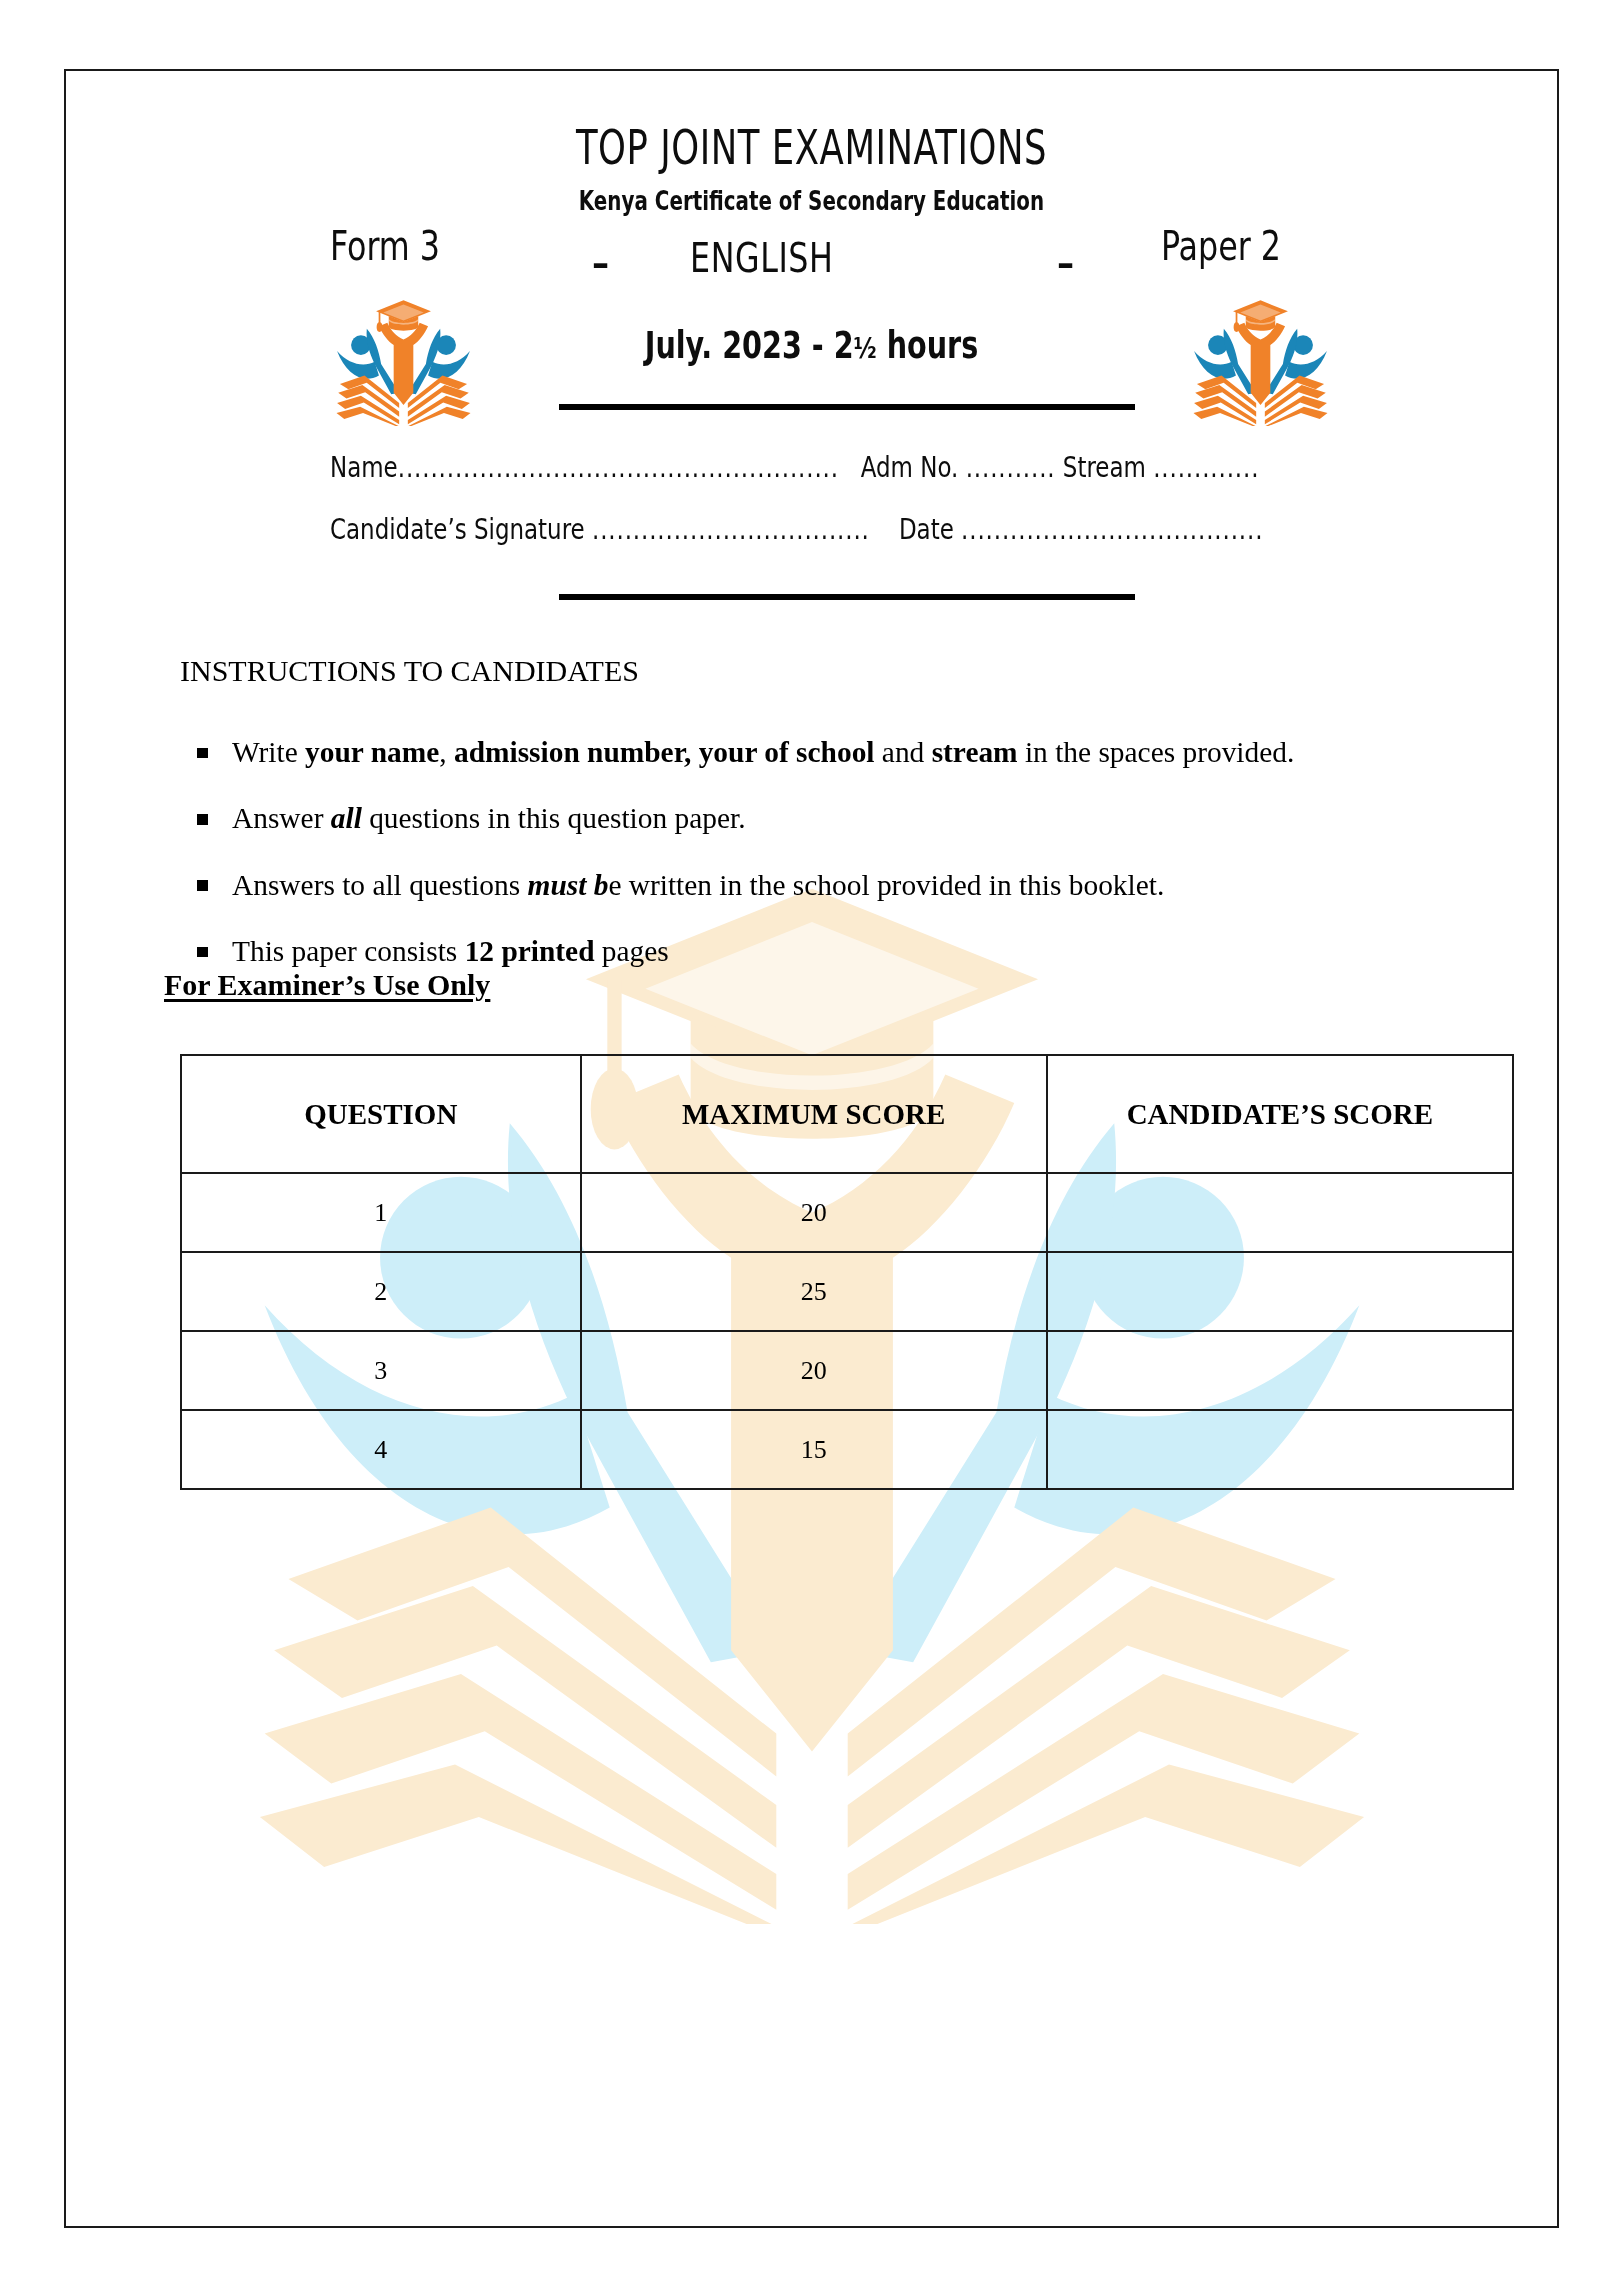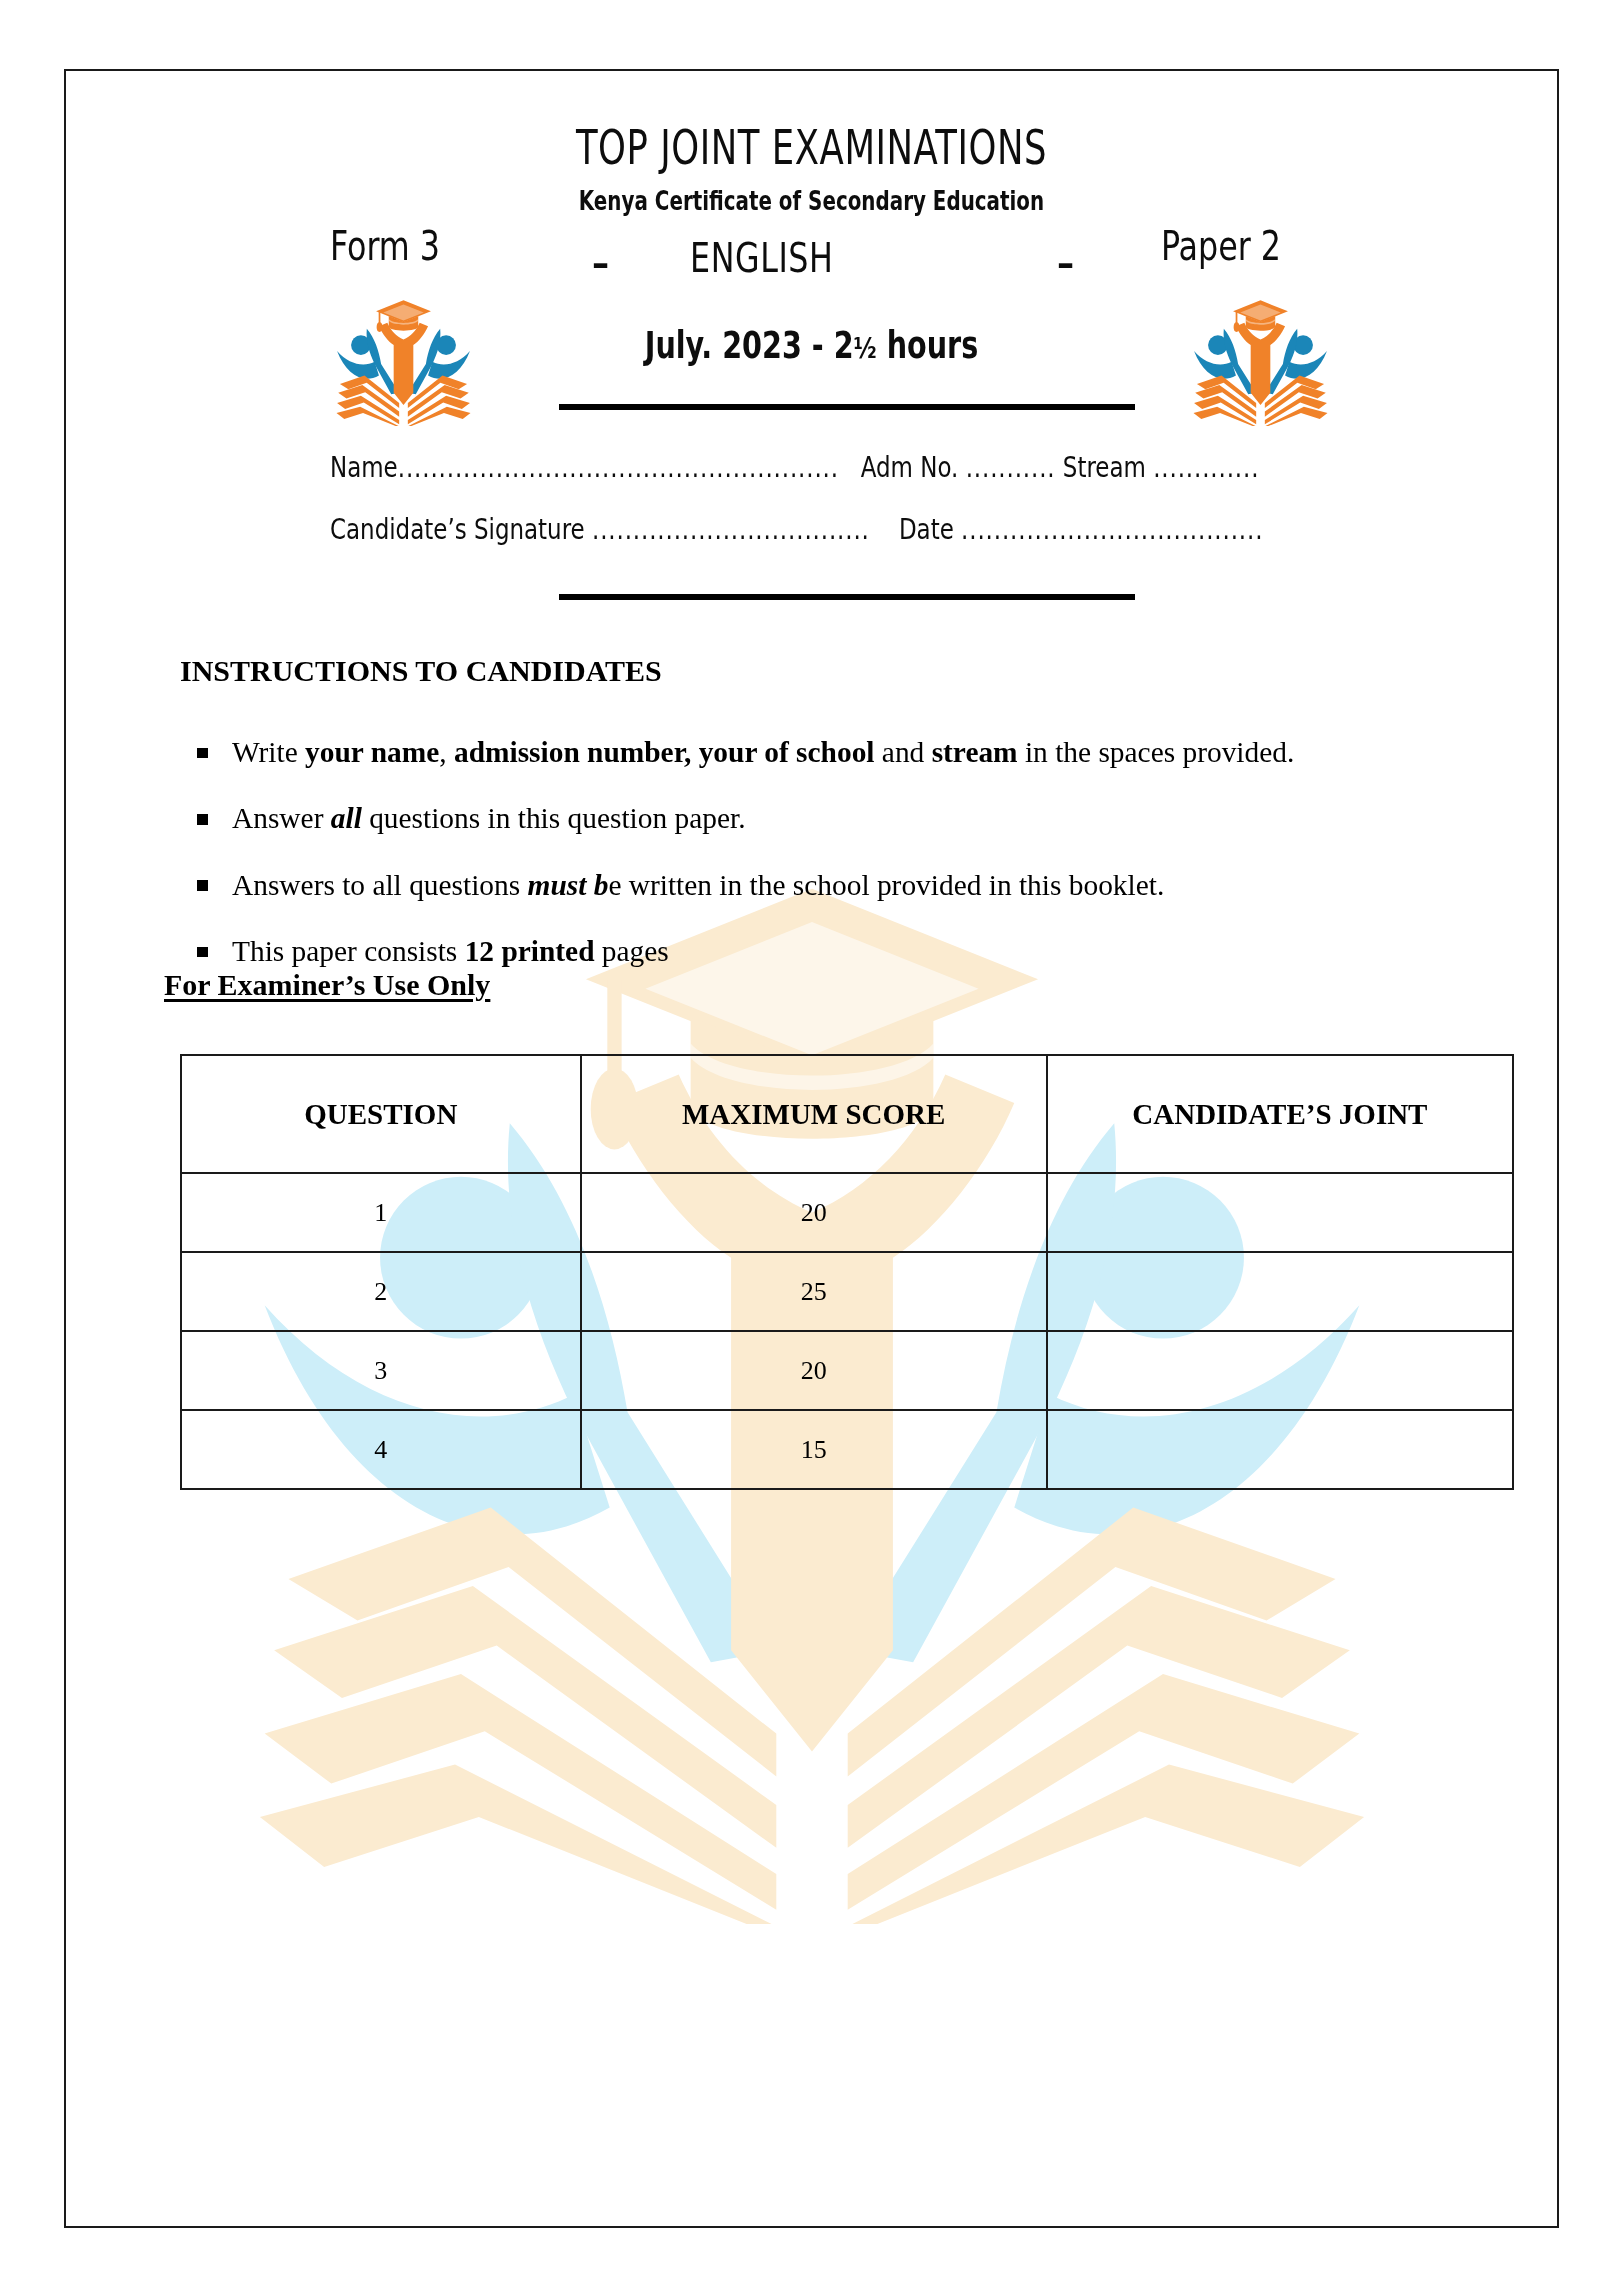--- a/index.html
+++ b/index.html
@@ -108,21 +108,21 @@
     white-space: nowrap;
     transform: scaleX(0.88); transform-origin: left center;
   }
   .row-name { top: 450px; }
   .row-sign { top: 512px; }
   .dots { letter-spacing: 1px; }
 
   
   .instr-head {
     position: absolute; left: 180px; top: 654px;
-    font-size: 30px; font-weight: 700; color: #000;
+    font-size: 30px; font-weight: 400; color: #000;
     font-family: "Liberation Serif", serif;
   }
   .bullets { position: absolute; left: 180px; top: 736px; width: 1243px; }
   .bullet {
     position: relative;
     padding-left: 52px;
     font-size: 29.4px; line-height: 1.1;
     color: #000;
     margin-bottom: 34px;
     font-family: "Liberation Serif", serif;
@@ -286,21 +286,21 @@
         <div class="bullet"><span class="sq"></span><span>Answers to all questions </span><span class="bi">must b</span><span>e written in the school provided in this booklet.</span></div>
         <div class="bullet"><span class="sq"></span><span>This paper consists </span><b>12 printed</b><span> pages</span></div>
       </div>
     <div class="examiner">For Examiner’s Use Only</div>
 
     <table id="score-table">
       <thead>
         <tr>
           <th class="col-q">QUESTION</th>
           <th class="col-m">MAXIMUM SCORE</th>
-          <th class="col-c">CANDIDATE’S JOINT</th>
+          <th class="col-c">CANDIDATE’S SCORE</th>
         </tr>
       </thead>
       <tbody id="score-body">
           <tr>
             <td class="col-q">1</td>
             <td class="col-m">20</td>
             <td class="col-c"></td>
           </tr>
           <tr>
             <td class="col-q">2</td>

